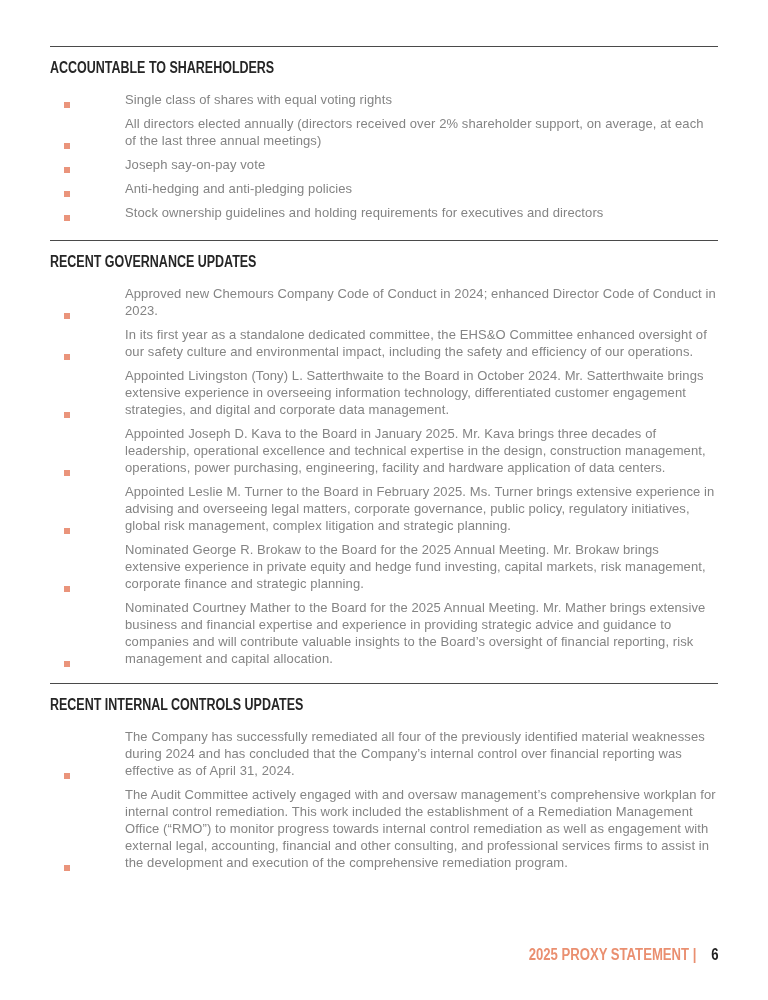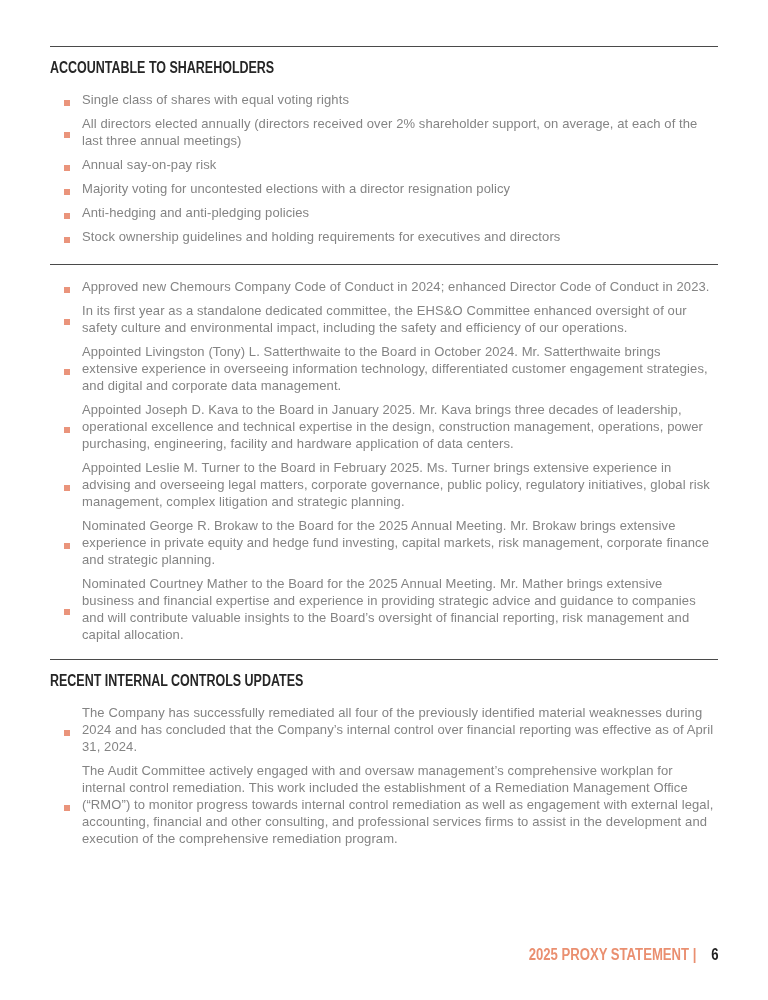--- a/index.html
+++ b/index.html
@@ -41,23 +41,24 @@
     transform: scaleX(0.78);
     transform-origin: left center;
     white-space: nowrap;
   }
   .bullet-list {
     list-style: none;
     margin-top: 13px;
   }
   .bullet-item {
     display: flex;
-    align-items: center;
+    align-items: flex-end;
     margin-bottom: 7px;
     padding-left: 14px;
+    gap: 43px;
   }
   .bullet-square {
     flex: 0 0 auto;
     width: 6px;
     height: 6px;
     background: #ea947b;
     margin-top: 6px;
     margin-right: 12px;
   }
   .bullet-text {
@@ -97,39 +98,36 @@
         <li class="bullet-item">
             <span class="bullet-square"></span>
             <span class="bullet-text">Single class of shares with equal voting rights</span>
           </li>
         <li class="bullet-item">
             <span class="bullet-square"></span>
             <span class="bullet-text">All directors elected annually (directors received over 2% shareholder support, on average, at each of the last three annual meetings)</span>
           </li>
         <li class="bullet-item">
             <span class="bullet-square"></span>
-            <span class="bullet-text">Annual say-on-pay risk</span>
-          </li>
-        <li class="bullet-item">
-            <span class="bullet-square"></span>
-            <span class="bullet-text">Majority voting for uncontested elections with a director resignation policy</span>
+            <span class="bullet-text">Joseph say-on-pay vote</span>
           </li>
         <li class="bullet-item">
             <span class="bullet-square"></span>
             <span class="bullet-text">Anti-hedging and anti-pledging policies</span>
           </li>
         <li class="bullet-item">
             <span class="bullet-square"></span>
             <span class="bullet-text">Stock ownership guidelines and holding requirements for executives and directors</span>
           </li>
       </ul>
     </section>
 
     <section class="section sec2">
       <div class="section-rule"></div>
+      <h2 class="section-title"><span>RECENT GOVERNANCE UPDATES</span></h2>
       <ul class="bullet-list">
         <li class="bullet-item">
             <span class="bullet-square"></span>
             <span class="bullet-text">Approved new Chemours Company Code of Conduct in 2024; enhanced Director Code of Conduct in 2023.</span>
           </li>
         <li class="bullet-item">
             <span class="bullet-square"></span>
             <span class="bullet-text">In its first year as a standalone dedicated committee, the EHS&amp;O Committee enhanced oversight of our safety culture and environmental impact, including the safety and efficiency of our operations.</span>
           </li>
         <li class="bullet-item">

